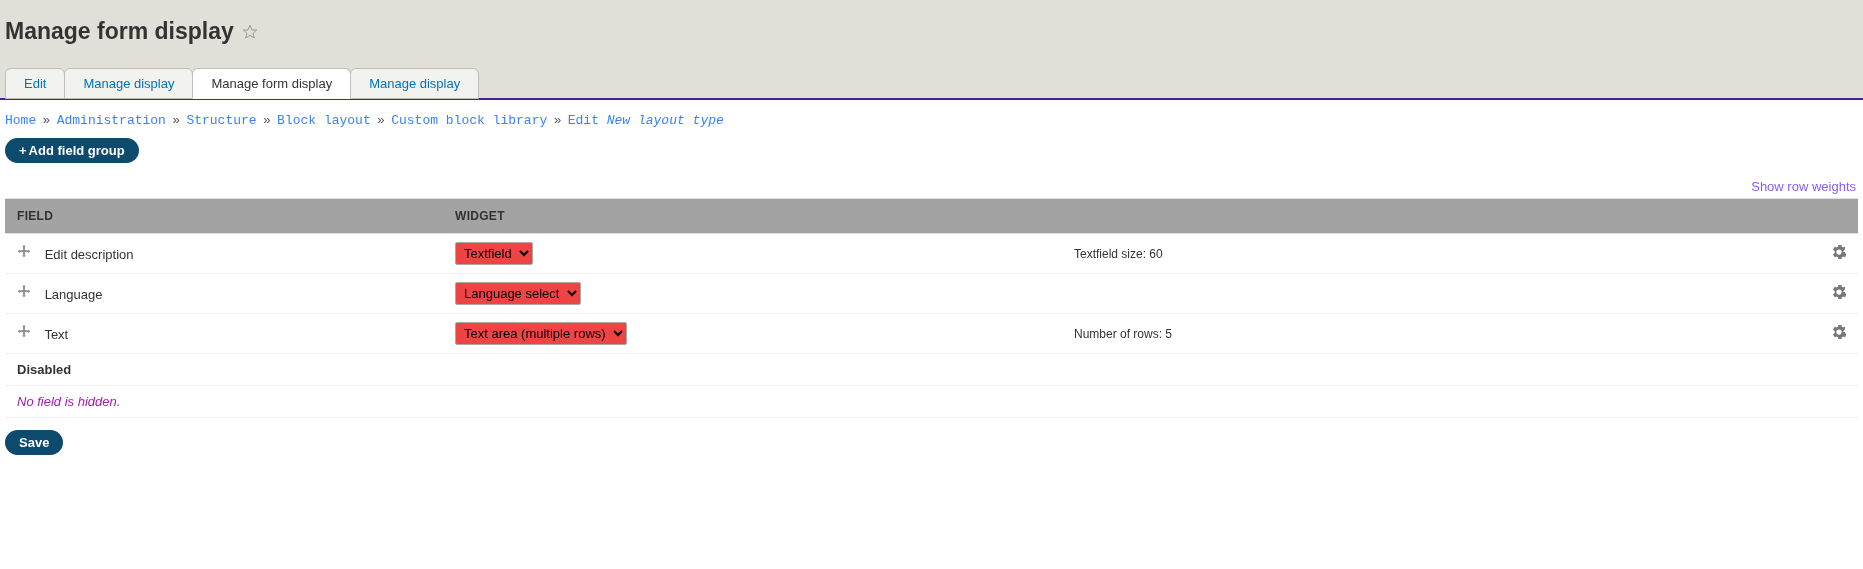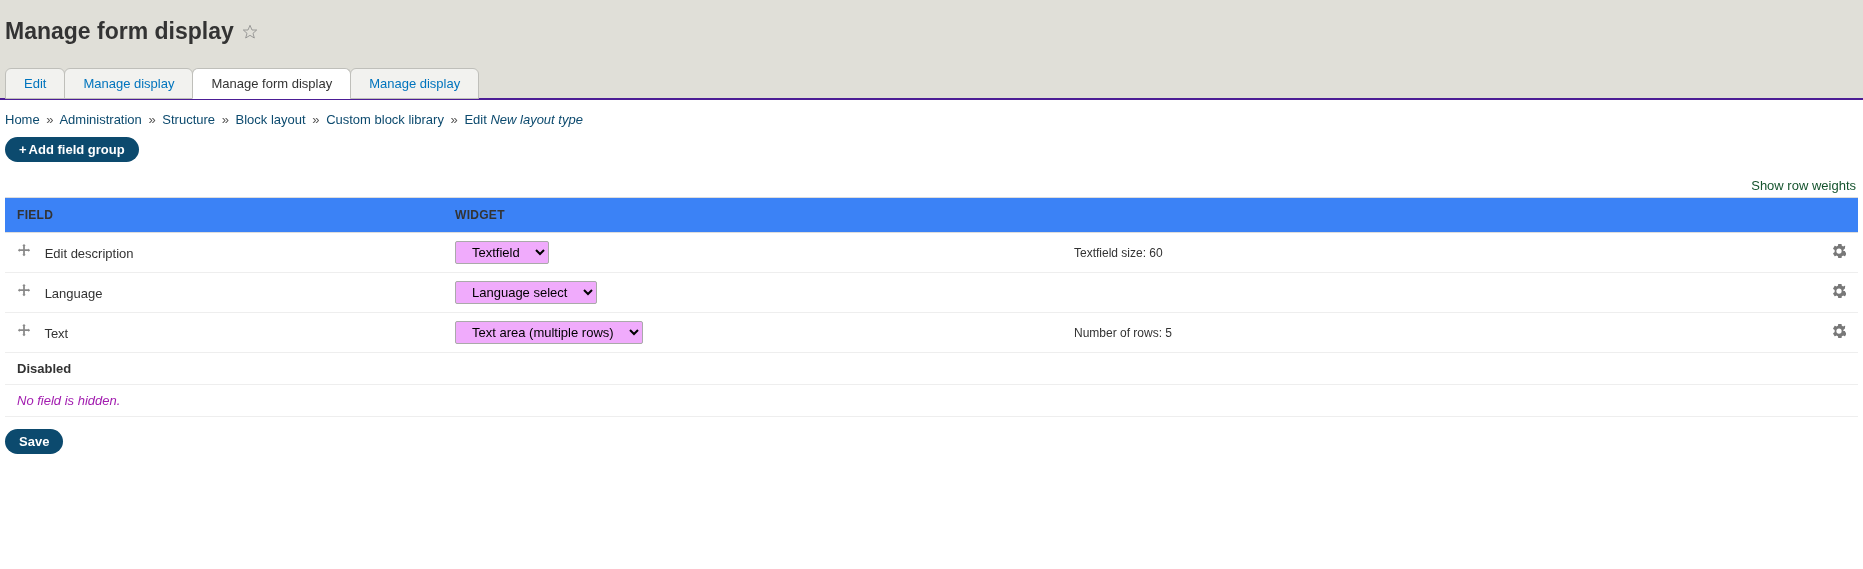--- a/index.html
+++ b/index.html
@@ -5,34 +5,34 @@
   * { box-sizing: border-box; margin: 0; padding: 0; }
   body { font-family: "Lucida Grande", "Lucida Sans Unicode", Verdana, sans-serif; font-size: 13px; color: #333; background: #fff; }
   .header-region { background: #e0dfd8; padding: 18px 5px 0 5px; border-bottom: 2px solid #4c1d95; }
   .page-title-row { display: flex; align-items: center; gap: 8px; margin-bottom: 22px; }
   .page-title { font-size: 23px; font-weight: bold; color: #333; }
   .star-icon { width: 16px; height: 16px; fill: none; stroke: #888; stroke-width: 1.2; }
   .tabs { display: flex; gap: 0; position: relative; bottom: -1px; }
   .tab { padding: 7px 18px; border: 1px solid #bfbfba; background: #f2f2ef; color: #0074bd; font-size: 13px; cursor: pointer; border-radius: 6px 6px 0 0; margin-right: -1px; }
   .tab.active { background: #fff; border-bottom: 1px solid #fff; color: #333; }
   .breadcrumb { padding: 12px 5px 10px 5px; font-size: 13px; }
-  .breadcrumb a { color: #0c4a6e; text-decoration: none; }
+  .breadcrumb a { color: #3b82f6; text-decoration: none; font-family: Liberation Mono, monospace; }
   .breadcrumb .sep { color: #555; padding: 0 3px; }
   .breadcrumb em { font-style: italic; }
   .content { padding: 0 5px; }
   .btn-primary { display: inline-block; background: #0c4a6e; color: #fff; border: none; border-radius: 14px; padding: 5px 14px; font-size: 13px; font-weight: bold; cursor: pointer; }
   .btn-primary .plus { margin-right: 2px; }
   .show-weights-row { text-align: right; padding: 16px 2px 4px 2px; }
-  .show-weights { color: #14532d; cursor: pointer; font-size: 13px; }
+  .show-weights { color: #8b5cf6; cursor: pointer; font-size: 13px; }
   table.field-table { width: 100%; border-collapse: collapse; }
-  table.field-table thead th { text-align: left; background: #3b82f6; padding: 10px 12px; font-weight: bold; font-size: 12px; border-top: 1px solid #ddd; border-bottom: 1px solid #ddd; text-transform: uppercase; letter-spacing: 0.3px; }
+  table.field-table thead th { text-align: left; background: #a3a3a3; padding: 10px 12px; font-weight: bold; font-size: 12px; border-top: 1px solid #ddd; border-bottom: 1px solid #ddd; text-transform: uppercase; letter-spacing: 0.3px; }
   table.field-table tbody td { padding: 8px 12px; border-bottom: 1px solid #eee; vertical-align: middle; }
   .drag-handle { cursor: move; color: #888; display: inline-block; margin-right: 10px; }
   .drag-handle svg { width: 14px; height: 14px; fill: #888; }
-  select.widget-select { font-size: 13px; padding: 2px 12px; background: #f0abfc; border: 1px solid #aaa; border-radius: 2px; }
+  select.widget-select { font-size: 13px; padding: 2px 4px; background: #ef4444; border: 1px solid #aaa; border-radius: 2px; }
   .summary-text { font-size: 12px; color: #333; }
   .gear-btn { cursor: pointer; }
   .gear-btn svg { width: 14px; height: 14px; fill: #787878; }
   .section-heading td { font-weight: bold; padding: 10px 12px; border-bottom: 1px solid #eee; }
   .empty-msg td { font-style: italic; color: #a21caf; padding: 10px 12px; border-bottom: 1px solid #eee; }
   .save-row { padding: 12px 0; }
   .col-field { width: 438px; }
   .col-widget { width: 619px; }
   .col-summary { }
   .col-gear { width: 40px; text-align: right; }

